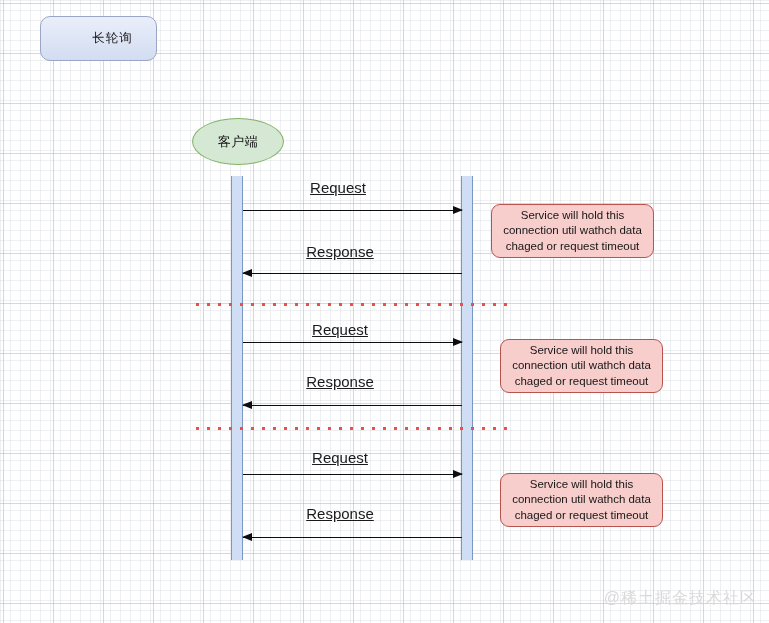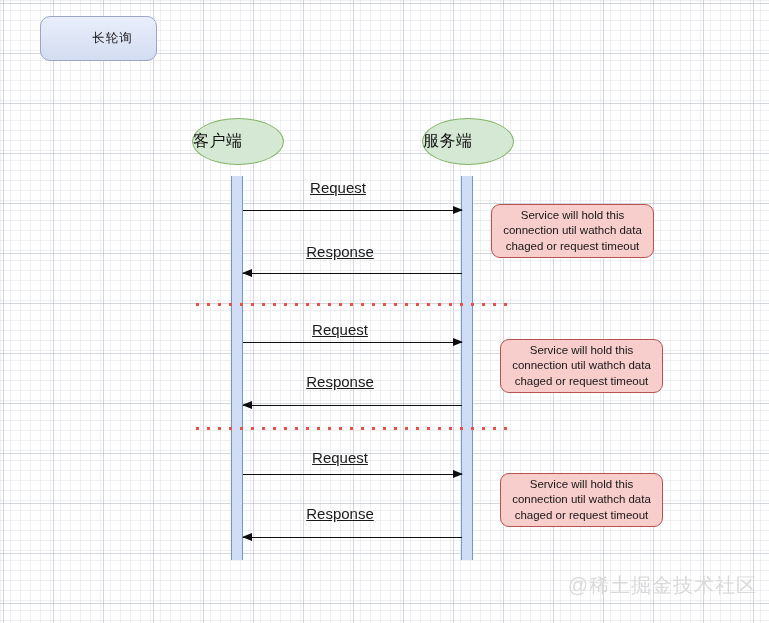--- a/index.html
+++ b/index.html
@@ -56,22 +56,22 @@
   .actor {
     position: absolute;
     width: 92px;
     height: 47px;
     border: 1.2px solid #82b366;
     border-radius: 50%;
     background: #d5e8d4;
     box-sizing: border-box;
     display: flex;
     align-items: center;
-    justify-content: flex-start;
-    font-size: 16px;
+    justify-content: center;
+    font-size: 13px;
     color: #111111;
     letter-spacing: 0.5px;
   }
   .actor-client { left: 192px; top: 118px; }
   .actor-server { left: 422px; top: 118px; }
 
   
   .lifeline {
     position: absolute;
     width: 12px;
@@ -146,42 +146,39 @@
     font-size: 11.5px;
     line-height: 15.5px;
     color: #161616;
     padding: 0 8px;
   }
 
   
   .watermark {
     position: absolute;
     right: 12px;
-    bottom: 24px;
-    font-size: 20px;
+    bottom: 14px;
+    font-size: 16px;
     color: #d9d9d9;
     letter-spacing: 1px;
     user-select: none;
   }
 </style>
 </head>
 <body>
 
 <div id="canvas">
 
   <div class="title-box">
     <span>长轮询</span>
   </div>
 
   <div class="actor actor-client">
     <span>客户端</span>
   </div>
-  <div class="actor actor-server">
-    <span>服务端</span>
-  </div>
 
   <div class="lifeline lifeline-client"></div>
   <div class="lifeline lifeline-server"></div>
 
   <div class="msg-label" style="left:338px; top:179px;">Request</div>
   <div class="msg-line arrow-right" style="top:210px;">
     <span class="arrow-head"></span>
   </div>
 
   <div class="msg-label" style="left:340px; top:243px;">Response</div>

